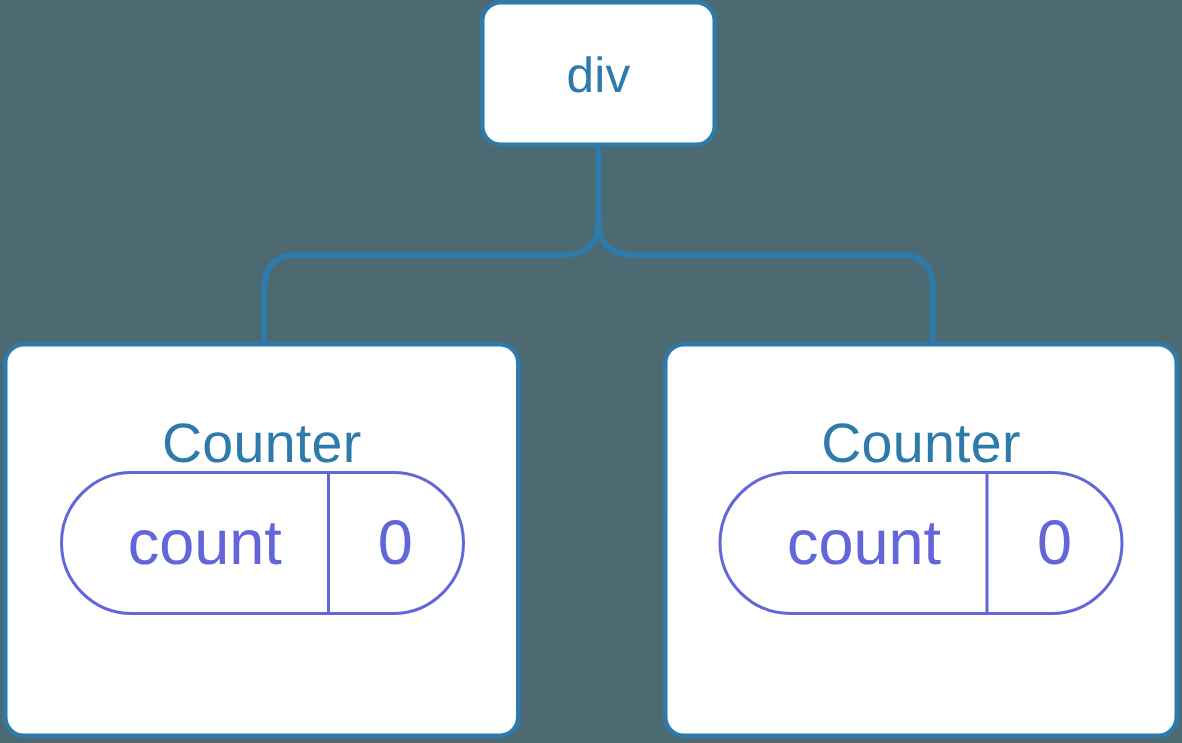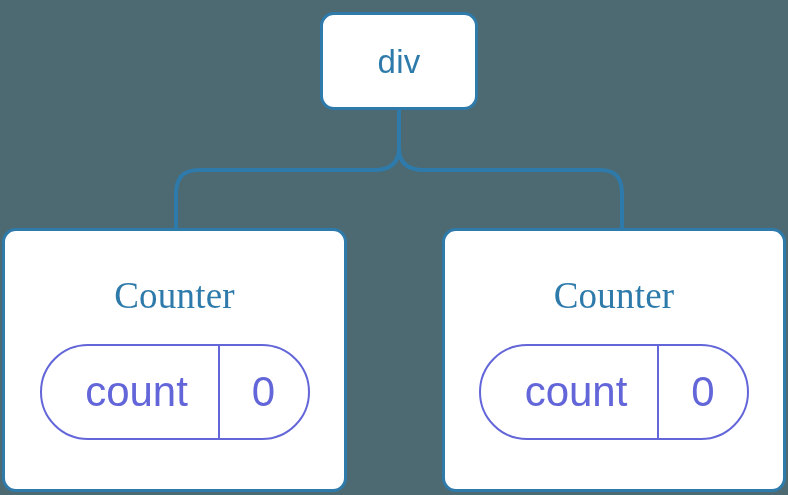--- a/index.html
+++ b/index.html
@@ -41,21 +41,21 @@
     border-radius: 14px;
     box-sizing: border-box;
     display: flex;
     flex-direction: column;
     align-items: center;
   }
 
   
   .node-root {
     left: 320px;
-    top: 12px;
+    top: 0;
     width: 158px;
     height: 98px;
     justify-content: center;
   }
   .node-root-label {
     font-size: 33px;
     color: #2e7bab;
     line-height: 1;
     letter-spacing: 0.2px;
   }
@@ -73,22 +73,20 @@
   .node-child-right {
     left: 442px;
     width: 344px;
   }
 
   .node-title {
     font-size: 37px;
     color: #2e7bab;
     line-height: 1;
     letter-spacing: 0.2px;
-    margin-bottom: 30px;
-    font-family: Liberation Serif, serif;
   }
 
   
   .capsule {
     display: flex;
     align-items: stretch;
     height: 96px;
     border: 2px solid #6366d9;
     border-radius: 48px;
     box-sizing: border-box;

